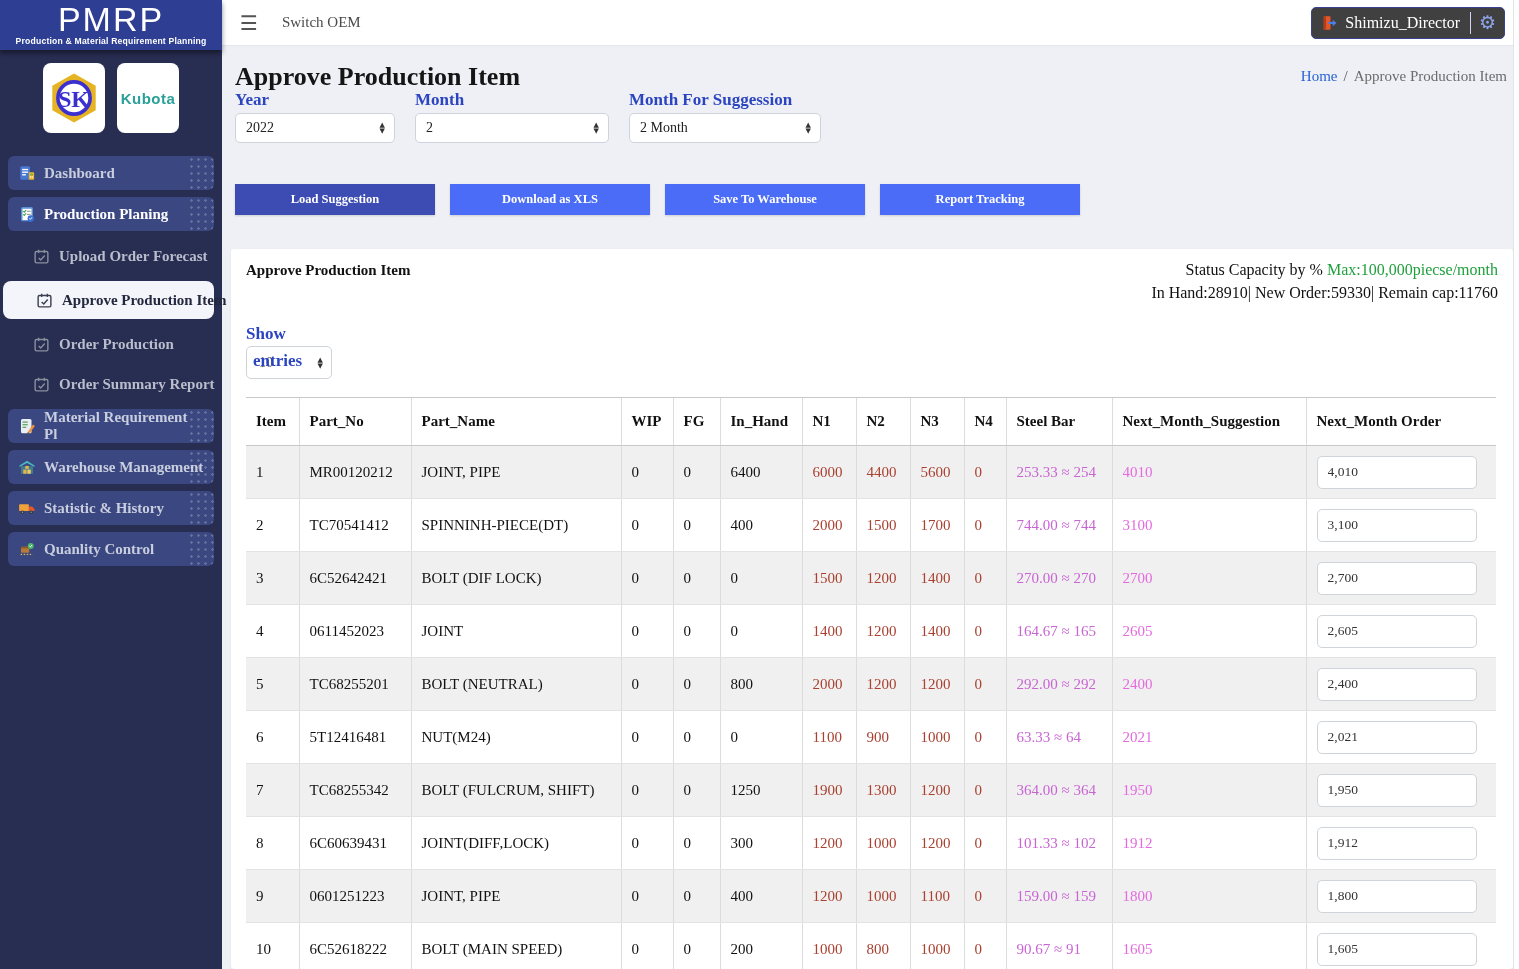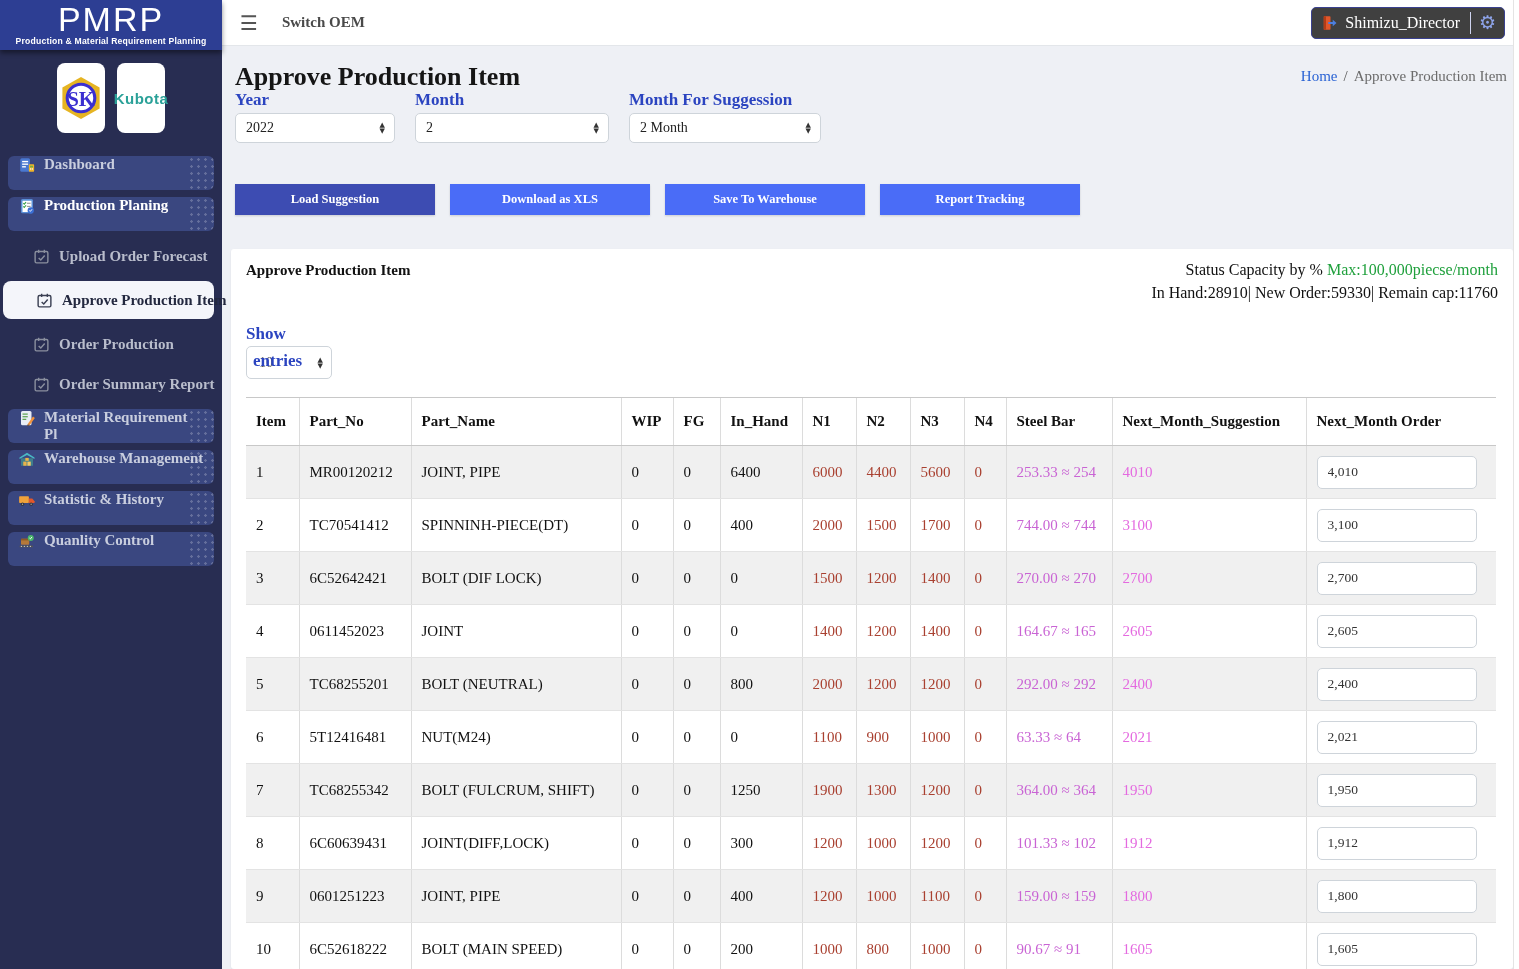--- a/index.html
+++ b/index.html
@@ -6,41 +6,41 @@
   html,body { width:1519px; height:969px; overflow:hidden; background:#eef0f5;
     font-family:"Liberation Serif", serif; }
   .app { display:flex; width:100%; height:100%; }
 
   
   .sidebar { width:222px; min-width:222px; height:100%; background:#282d52; position:relative; z-index:5; }
   .brand { background:#2d3e93; text-align:center; padding:2px 0 4px; box-shadow:0 3px 5px rgba(0,0,0,.45); position:relative; z-index:2; }
   .brand-title { color:#fff; font-family:"Liberation Sans", sans-serif; font-weight:400; font-size:34px; letter-spacing:2px; line-height:1.0; }
   .brand-sub { color:#fff; font-family:"Liberation Sans", sans-serif; font-weight:700; font-size:8.6px; letter-spacing:.2px; }
   .logo-row { display:flex; justify-content:center; gap:12px; padding:13px 0 14px; }
-  .logo-box { width:48px; height:70px; background:#fff; border-radius:8px; display:flex; align-items:center; justify-content:center; }
+  .logo-box { width:62px; height:70px; background:#fff; border-radius:8px; display:flex; align-items:center; justify-content:center; }
   .kubota-text { color:#2aa198; font-family:"Liberation Sans", sans-serif; font-weight:800; font-size:15px; letter-spacing:.5px; }
 
   .menu { padding-top:2px; }
   .menu-box { margin:7px 8px; height:34px; border-radius:6px; background:#3a4780;
-    display:flex; gap:8px; padding:0 10px; position:relative; overflow:hidden; cursor:pointer; }
+    display:flex; align-items:center; gap:8px; padding:0 10px; position:relative; overflow:hidden; cursor:pointer; }
   .menu-box::after { content:""; position:absolute; right:0; top:0; bottom:0; width:26px;
     background-image:radial-gradient(rgba(255,255,255,.22) 1px, transparent 1.5px); background-size:7px 7px; }
   .menu-box .mlabel { color:#c9cede; font-weight:700; font-size:15px; }
   .menu-box.parent-active .mlabel { color:#ffffff; }
   .menu-sub { margin:10px 8px 10px 0; height:30px; display:flex; align-items:center; gap:9px; padding-left:32px; cursor:pointer; }
   .menu-sub .mlabel { color:#b9bdcc; font-weight:700; font-size:15px; white-space:nowrap; }
   .menu-sub.active { background:#f4f5fa; border-radius:8px; margin-left:3px; height:38px; }
   .menu-sub.active .mlabel { color:#23283f; }
   .micon { width:18px; height:18px; display:inline-flex; align-items:center; justify-content:center; flex:none; }
 
   
   .main { flex:1; display:flex; flex-direction:column; height:100%; position:relative; }
   .topbar { height:46px; background:#fff; border-bottom:1px solid #e3e6ea; display:flex; align-items:center; padding:0 14px 0 18px; }
   .hamburger { font-size:20px; color:#555; cursor:pointer; line-height:1; font-family:"DejaVu Sans", sans-serif; }
-  .oem { margin-left:24px; font-weight:700; font-size:15px; color:#4a4a4a; cursor:pointer; }
+  .oem { margin-left:24px; font-weight:400; font-size:15px; color:#4a4a4a; cursor:pointer; }
   .topbar-right { margin-left:auto; display:flex; align-items:center; }
   .user-badge { background:#404040; border:1px solid #3a4190; border-radius:5px; height:32px;
     display:flex; align-items:center; padding:0 8px 0 8px; cursor:pointer; }
   .user-name { color:#fff; font-size:16px; margin:0 10px 0 7px; }
   .badge-sep { width:1px; height:22px; background:#cfd4f0; margin-right:8px; }
   .gear { color:#8ea4ea; font-size:19px; font-family:"DejaVu Sans", sans-serif; line-height:1; cursor:pointer; }
 
   .content { flex:1; padding:12px 0 0 9px; overflow:hidden; }
   .title-row { display:flex; align-items:flex-start; justify-content:space-between; padding:4px 10px 0 4px; }
   .page-title { font-size:26px; color:#151515; }

